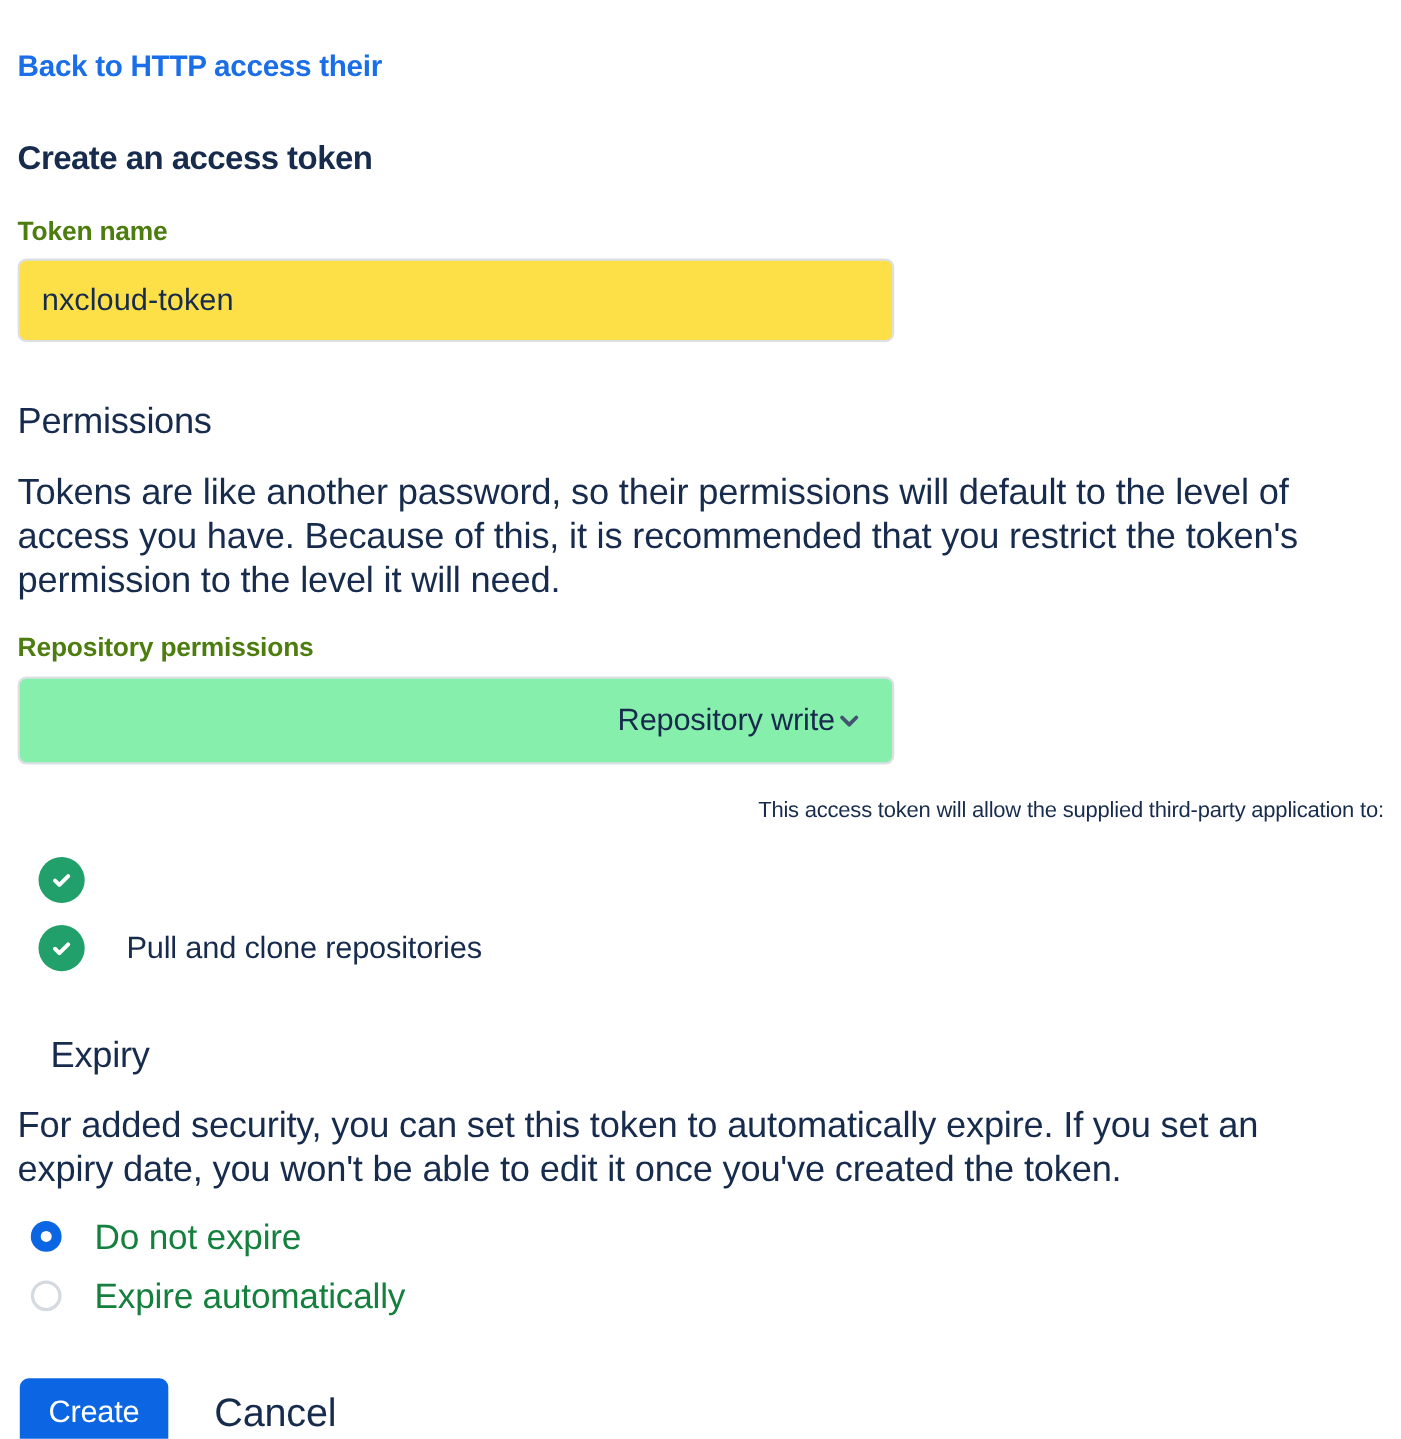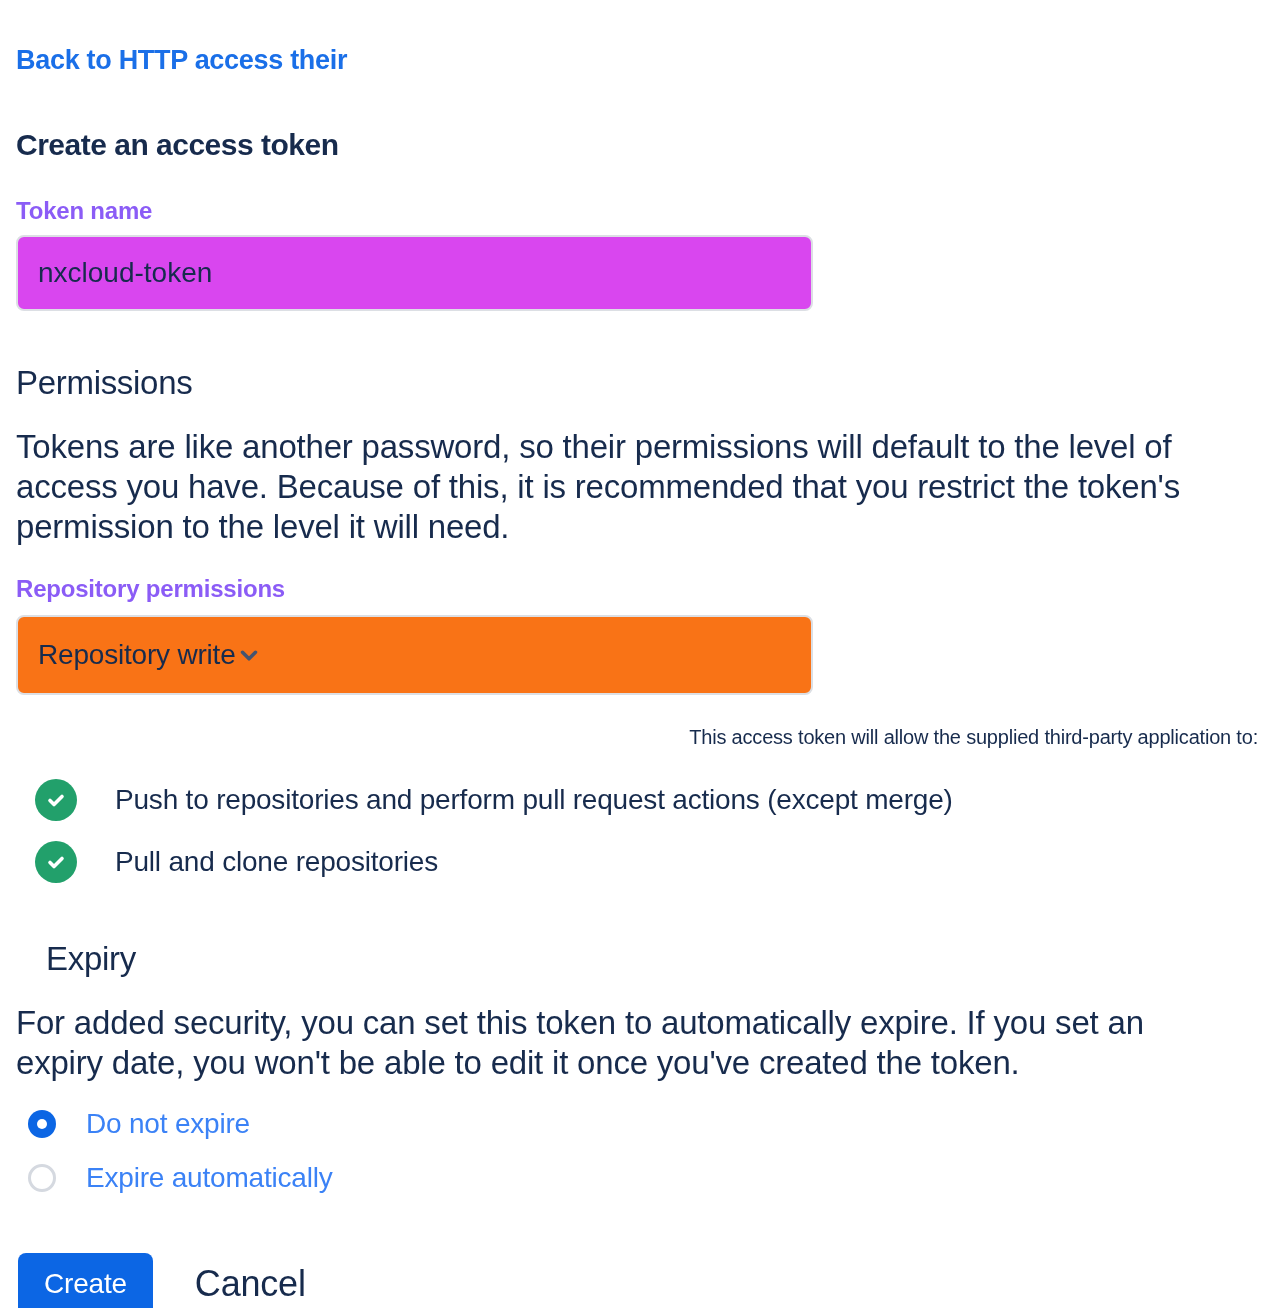--- a/index.html
+++ b/index.html
@@ -32,35 +32,35 @@
     line-height: 48px;
     color: #172B4D;
   }
 
   .field-label {
     display: block;
     margin-top: 28px;
     font-size: 24px;
     font-weight: 700;
     letter-spacing: -0.2px;
-    color: #8b5cf6;
+    color: #4d7c0f;
     line-height: 28px;
   }
 
   .text-input {
     margin-top: 10px;
     width: 797px;
     height: 76px;
     border: 2px solid #DCDFE4;
     border-radius: 8px;
     padding: 0 20px;
     font-family: "Liberation Sans", "DejaVu Sans", sans-serif;
     font-size: 28px;
     color: #172B4D;
-    background: #d946ef;
+    background: #fde047;
     outline: none;
   }
 
   h2.section-heading {
     margin-top: 52px;
     font-size: 33px;
     font-weight: 500;
     letter-spacing: -0.3px;
     line-height: 40px;
     color: #172B4D;
@@ -75,24 +75,24 @@
     line-height: 40px;
     color: #172B4D;
   }
 
   .select-box {
     margin-top: 12px;
     width: 797px;
     height: 80px;
     border: 2px solid #DCDFE4;
     border-radius: 8px;
-    background: #f97316;
-    display: flex;
-    align-items: center;
-    justify-content: flex-start;
+    background: #86efac;
+    display: flex;
+    align-items: center;
+    justify-content: flex-end;
     padding: 0 26px 0 20px;
     cursor: pointer;
   }
   .select-box .select-value {
     font-size: 28px;
     letter-spacing: -0.2px;
     color: #172B4D;
   }
   .select-box .chevron { display: flex; align-items: center; }
 
@@ -163,24 +163,24 @@
   .radio-dot.checked::after {
     content: "";
     position: absolute;
     left: 50%; top: 50%;
     width: 10px; height: 10px;
     margin: -5px 0 0 -5px;
     border-radius: 50%;
     background: #ffffff;
   }
   .radio-row .radio-label {
-    font-size: 28px;
+    font-size: 32px;
     letter-spacing: -0.2px;
     line-height: 34px;
-    color: #3b82f6;
+    color: #15803d;
   }
 
   .actions-row {
     margin-top: 58px;
     display: flex;
     align-items: center;
     gap: 42px;
     padding-left: 2px;
   }
   .btn-primary {
@@ -238,21 +238,20 @@
 
   <p class="allow-intro">This access token will allow the supplied third-party application to:</p>
 
   <div class="allow-list">
     <div class="allow-item">
       <span class="check-circle">
         <svg width="24" height="24" viewBox="0 0 24 24" fill="none">
           <path d="M6 12.5l4 4L18 8.5" stroke="#ffffff" stroke-width="3.6" stroke-linecap="round" stroke-linejoin="round"></path>
         </svg>
       </span>
-      <span class="item-text">Push to repositories and perform pull request actions (except merge)</span>
     </div>
     <div class="allow-item">
       <span class="check-circle">
         <svg width="24" height="24" viewBox="0 0 24 24" fill="none">
           <path d="M6 12.5l4 4L18 8.5" stroke="#ffffff" stroke-width="3.6" stroke-linecap="round" stroke-linejoin="round"></path>
         </svg>
       </span>
       <span class="item-text">Pull and clone repositories</span>
     </div>
   </div>

